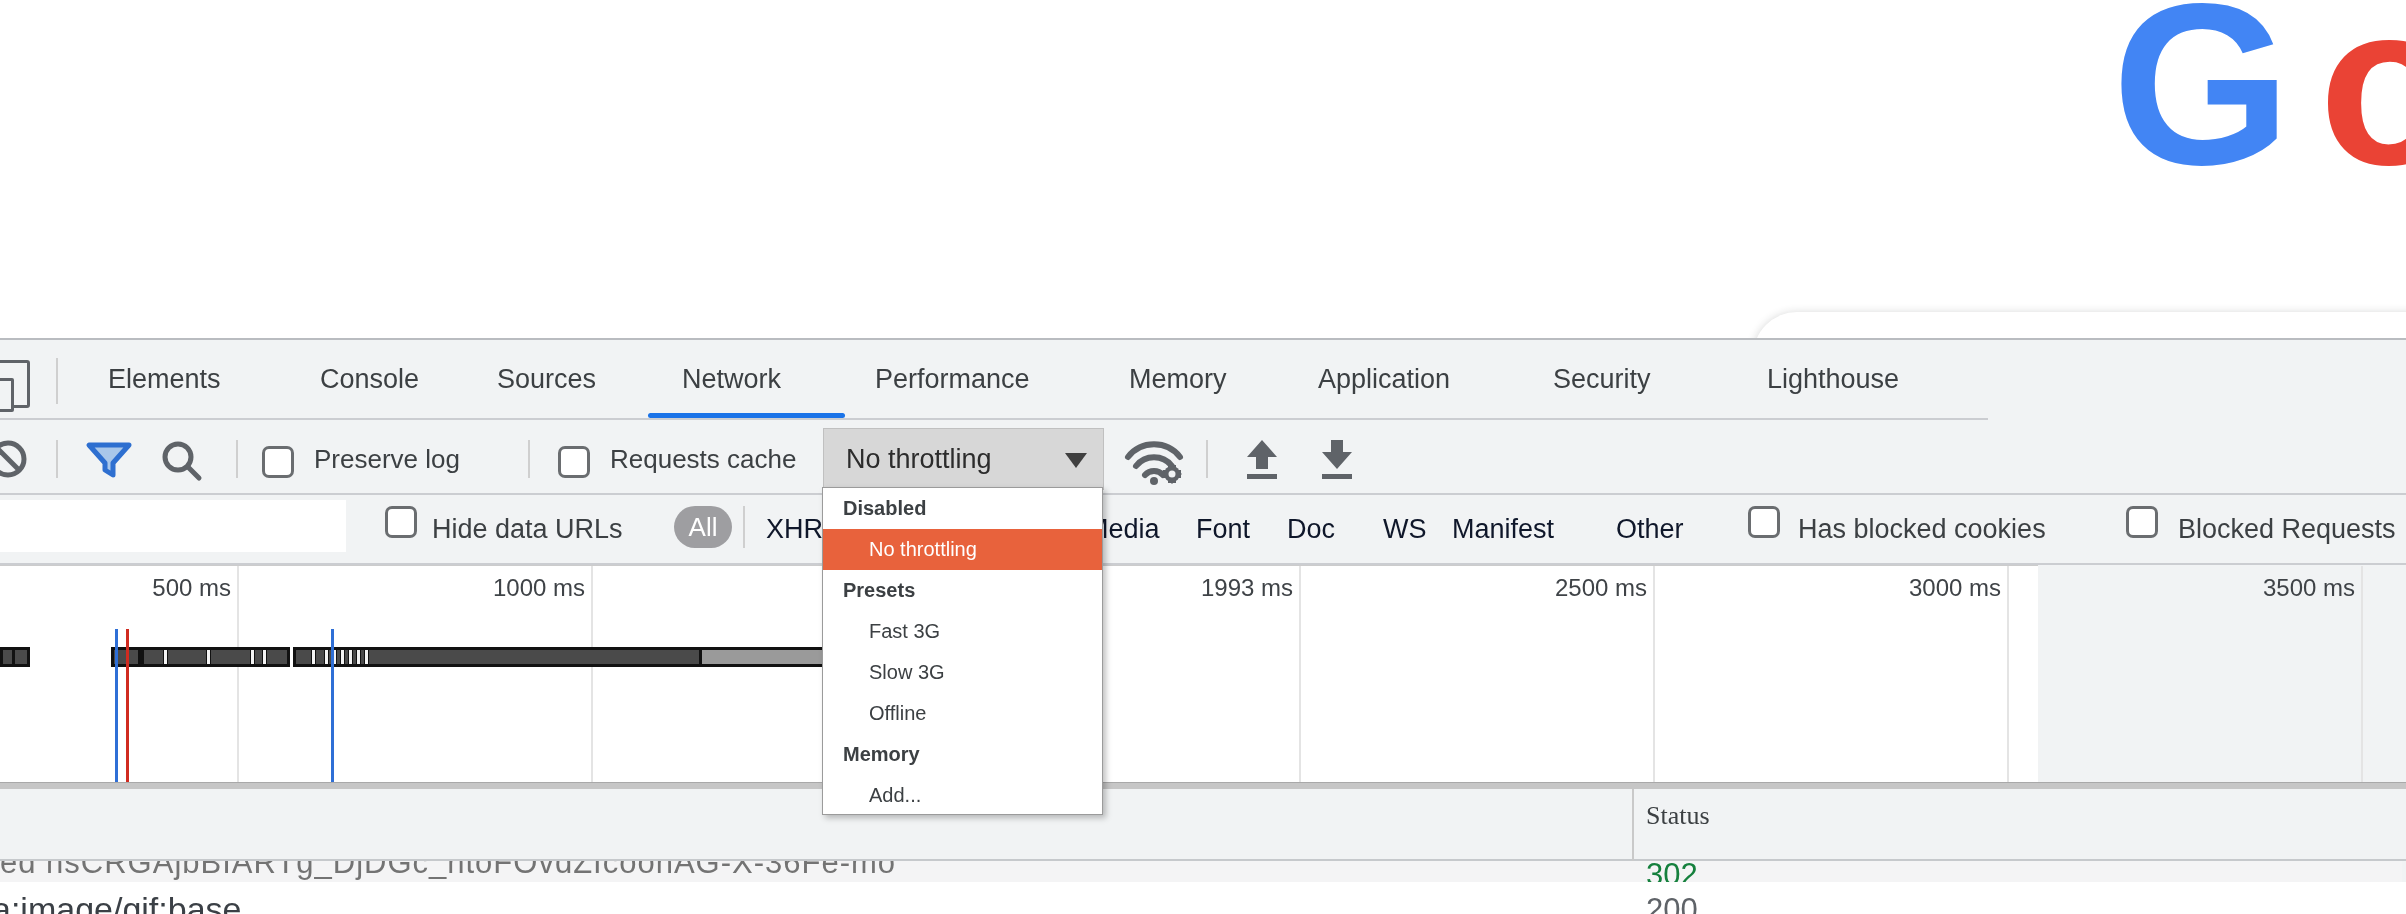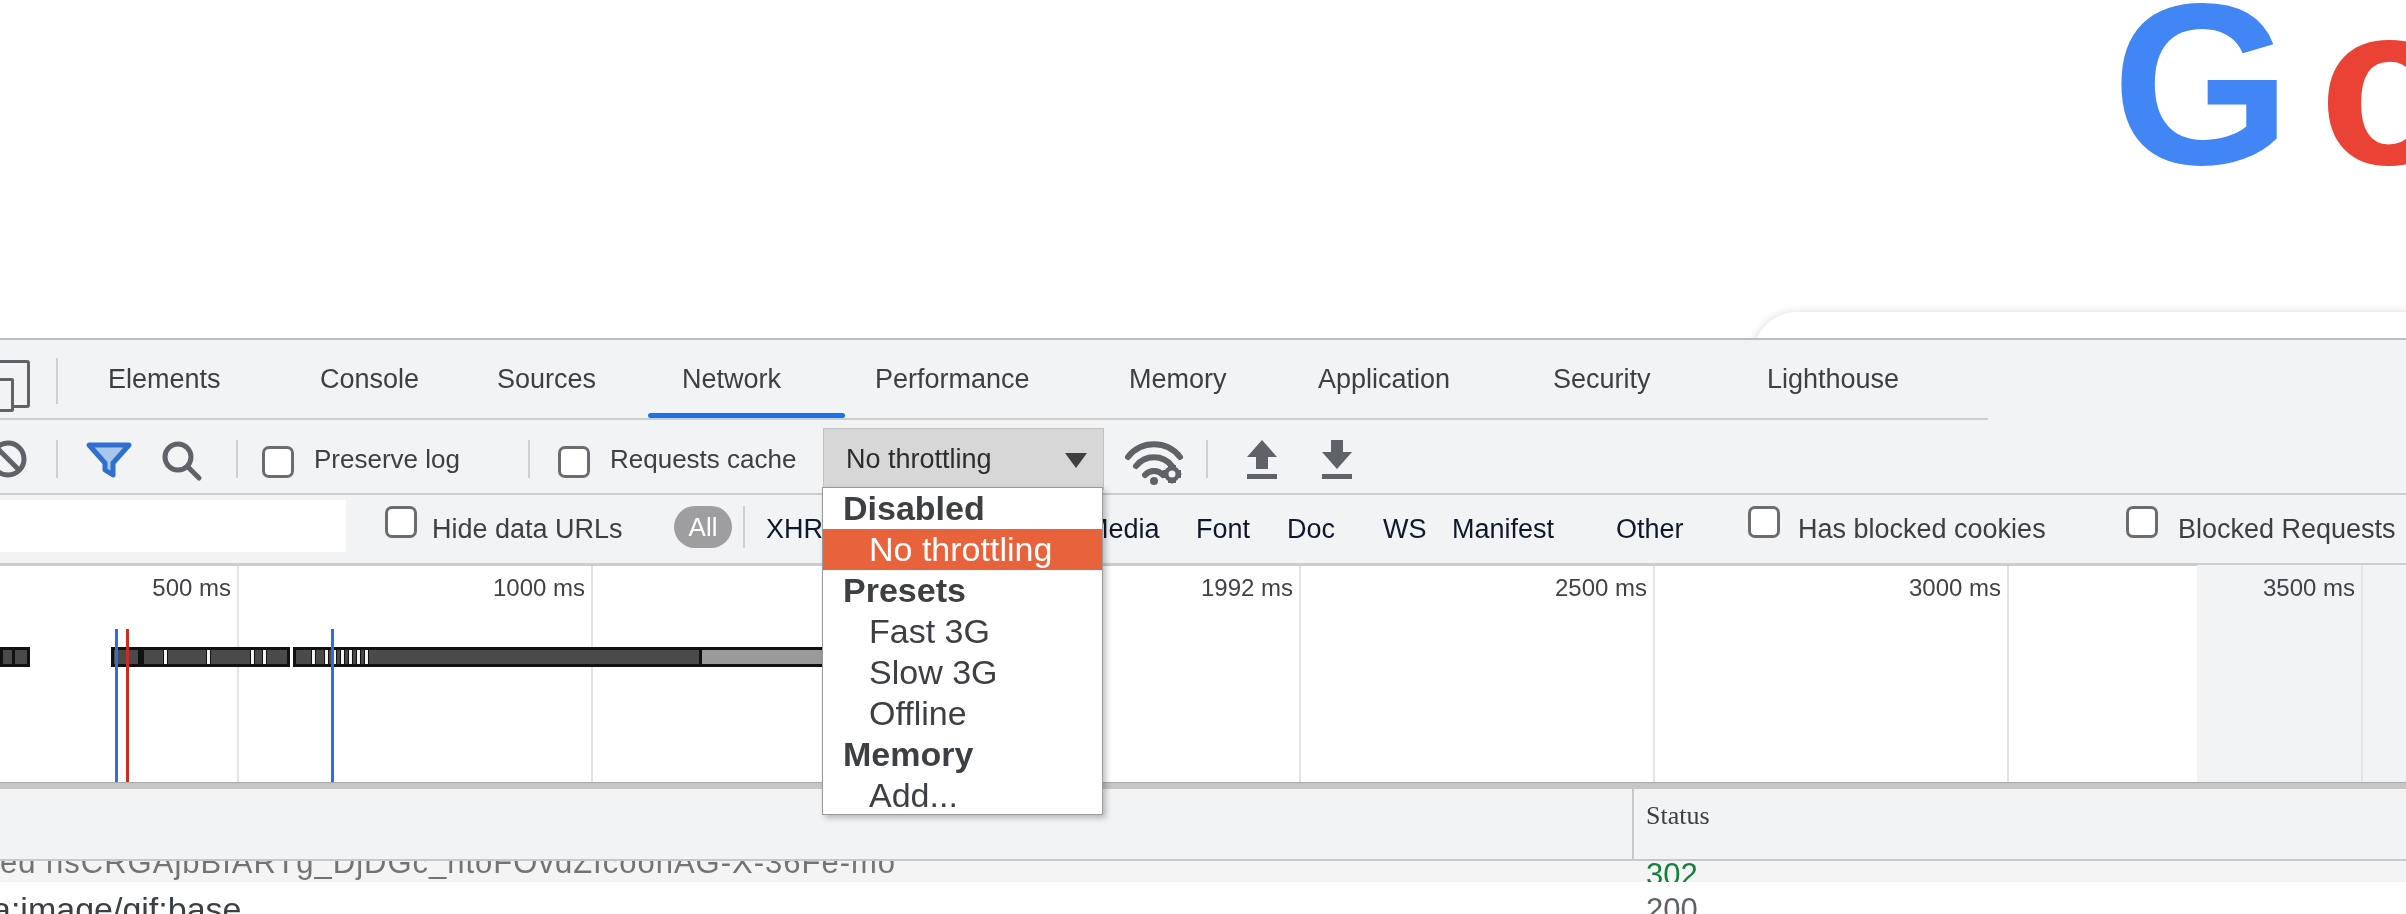--- a/index.html
+++ b/index.html
@@ -36,21 +36,21 @@
 
   
   #filterbar{left:0;top:153px;width:2406px;height:70px;border-bottom:2px solid #cbcdd1;}
   #filter-input{left:0;top:7px;width:342px;height:50px;background:#fff;}
   .fb-label{top:21px;font-size:27px;color:#3c4043;}
   #all-pill{left:674px;top:13px;width:58px;height:42px;border-radius:21px;background:#9e9ea1;
       color:#fff;font-size:26px;text-align:center;line-height:42px;}
   .ftype{position:absolute;top:21px;font-size:27px;color:#0f172a;white-space:nowrap;}
 
   
-  #overview{left:0;top:225px;width:2197px;height:217px;background:#fff;border-top:1px solid #ccc;}
+  #overview{left:0;top:225px;width:2038px;height:217px;background:#fff;border-top:1px solid #ccc;}
   .gridline{position:absolute;top:0;width:2px;height:217px;background:#e4e4e4;}
   .ruler-label{position:absolute;top:8px;width:160px;text-align:right;font-size:24px;color:#3f4347;}
   .bar{position:absolute;top:81px;height:14px;background:#4a4a4a;border:3px solid #111;}
   .bar.light{background:#9a9a9a;}
   .bar .tick{position:absolute;top:0;width:3px;height:14px;background:#f4f4f4;border-left:1px solid #111;border-right:1px solid #111;}
   .event-line{position:absolute;top:63px;width:3px;height:154px;}
 
   
   #splitter{left:0;top:442px;width:2406px;height:7px;background:#c6c6c6;border-top:1px solid #a9a9a9;}
 
@@ -61,21 +61,21 @@
   #row1{left:0;top:521px;width:2402px;height:21px;background:#f4f4f5;overflow:hidden;}
   #row1 .name{position:absolute;left:0;top:-16px;font-size:31px;color:#737373;letter-spacing:1px;}
   #row1 .status{position:absolute;left:1646px;top:-14px;font-size:31px;color:#15803d;margin-top:10px;}
   #row2{left:0;top:542px;width:2406px;height:34px;background:#fff;overflow:hidden;}
   #row2 .name{position:absolute;left:-8px;top:8px;font-size:34px;color:#3b4046;}
   #row2 .status{position:absolute;left:1646px;top:10px;font-size:31px;color:#5f6368;}
 
   
   #throttling-menu{left:822px;top:487px;width:281px;height:328px;background:#fff;
       border:1px solid #9b9b9b;box-shadow:3px 3px 6px rgba(0,0,0,.25);box-sizing:border-box;z-index:10;}
-  .menu-item{height:41px;line-height:41px;font-size:34px;color:#3c4043;white-space:nowrap;}
+  .menu-item{height:41px;line-height:41px;font-size:20px;color:#3c4043;white-space:nowrap;}
   .menu-item.header{font-weight:bold;padding-left:20px;}
   .menu-item.option{padding-left:46px;}
   .menu-item.selected{background:#e8623c;color:#fff;}
 
   svg{position:absolute;overflow:visible;}
 </style>
 </head>
 <body>
 
 <div id="screen">
@@ -176,21 +176,21 @@
         <div class="gridline" style="left: 237px;"></div>
         <div class="gridline" style="left: 591px;"></div>
         <div class="gridline" style="left: 945px;"></div>
         <div class="gridline" style="left: 1299px;"></div>
         <div class="gridline" style="left: 1653px;"></div>
         <div class="gridline" style="left: 2007px;"></div>
         <div class="gridline" style="left: 2361px;"></div>
         <div class="ruler-label nowrap" style="left: 71px;">500 ms</div>
         <div class="ruler-label nowrap" style="left: 425px;">1000 ms</div>
         <div class="ruler-label nowrap" style="left: 779px;">1500 ms</div>
-        <div class="ruler-label nowrap" style="left: 1133px;">1992 ms</div>
+        <div class="ruler-label nowrap" style="left: 1133px;">1993 ms</div>
         <div class="ruler-label nowrap" style="left: 1487px;">2500 ms</div>
         <div class="ruler-label nowrap" style="left: 1841px;">3000 ms</div>
         <div class="ruler-label nowrap" style="left: 2195px;">3500 ms</div>
         <div class="bar" style="left: 0px; width: 10px;"></div>
         <div class="bar" style="left: 12px; width: 12px;"></div>
         <div class="bar" style="left: 111px; width: 24px;"></div>
         <div class="bar" style="left: 141px; width: 143px;">
           <div class="tick" style="left: 19px;"></div>
           <div class="tick" style="left: 62px;"></div>
           <div class="tick" style="left: 106px;"></div>

